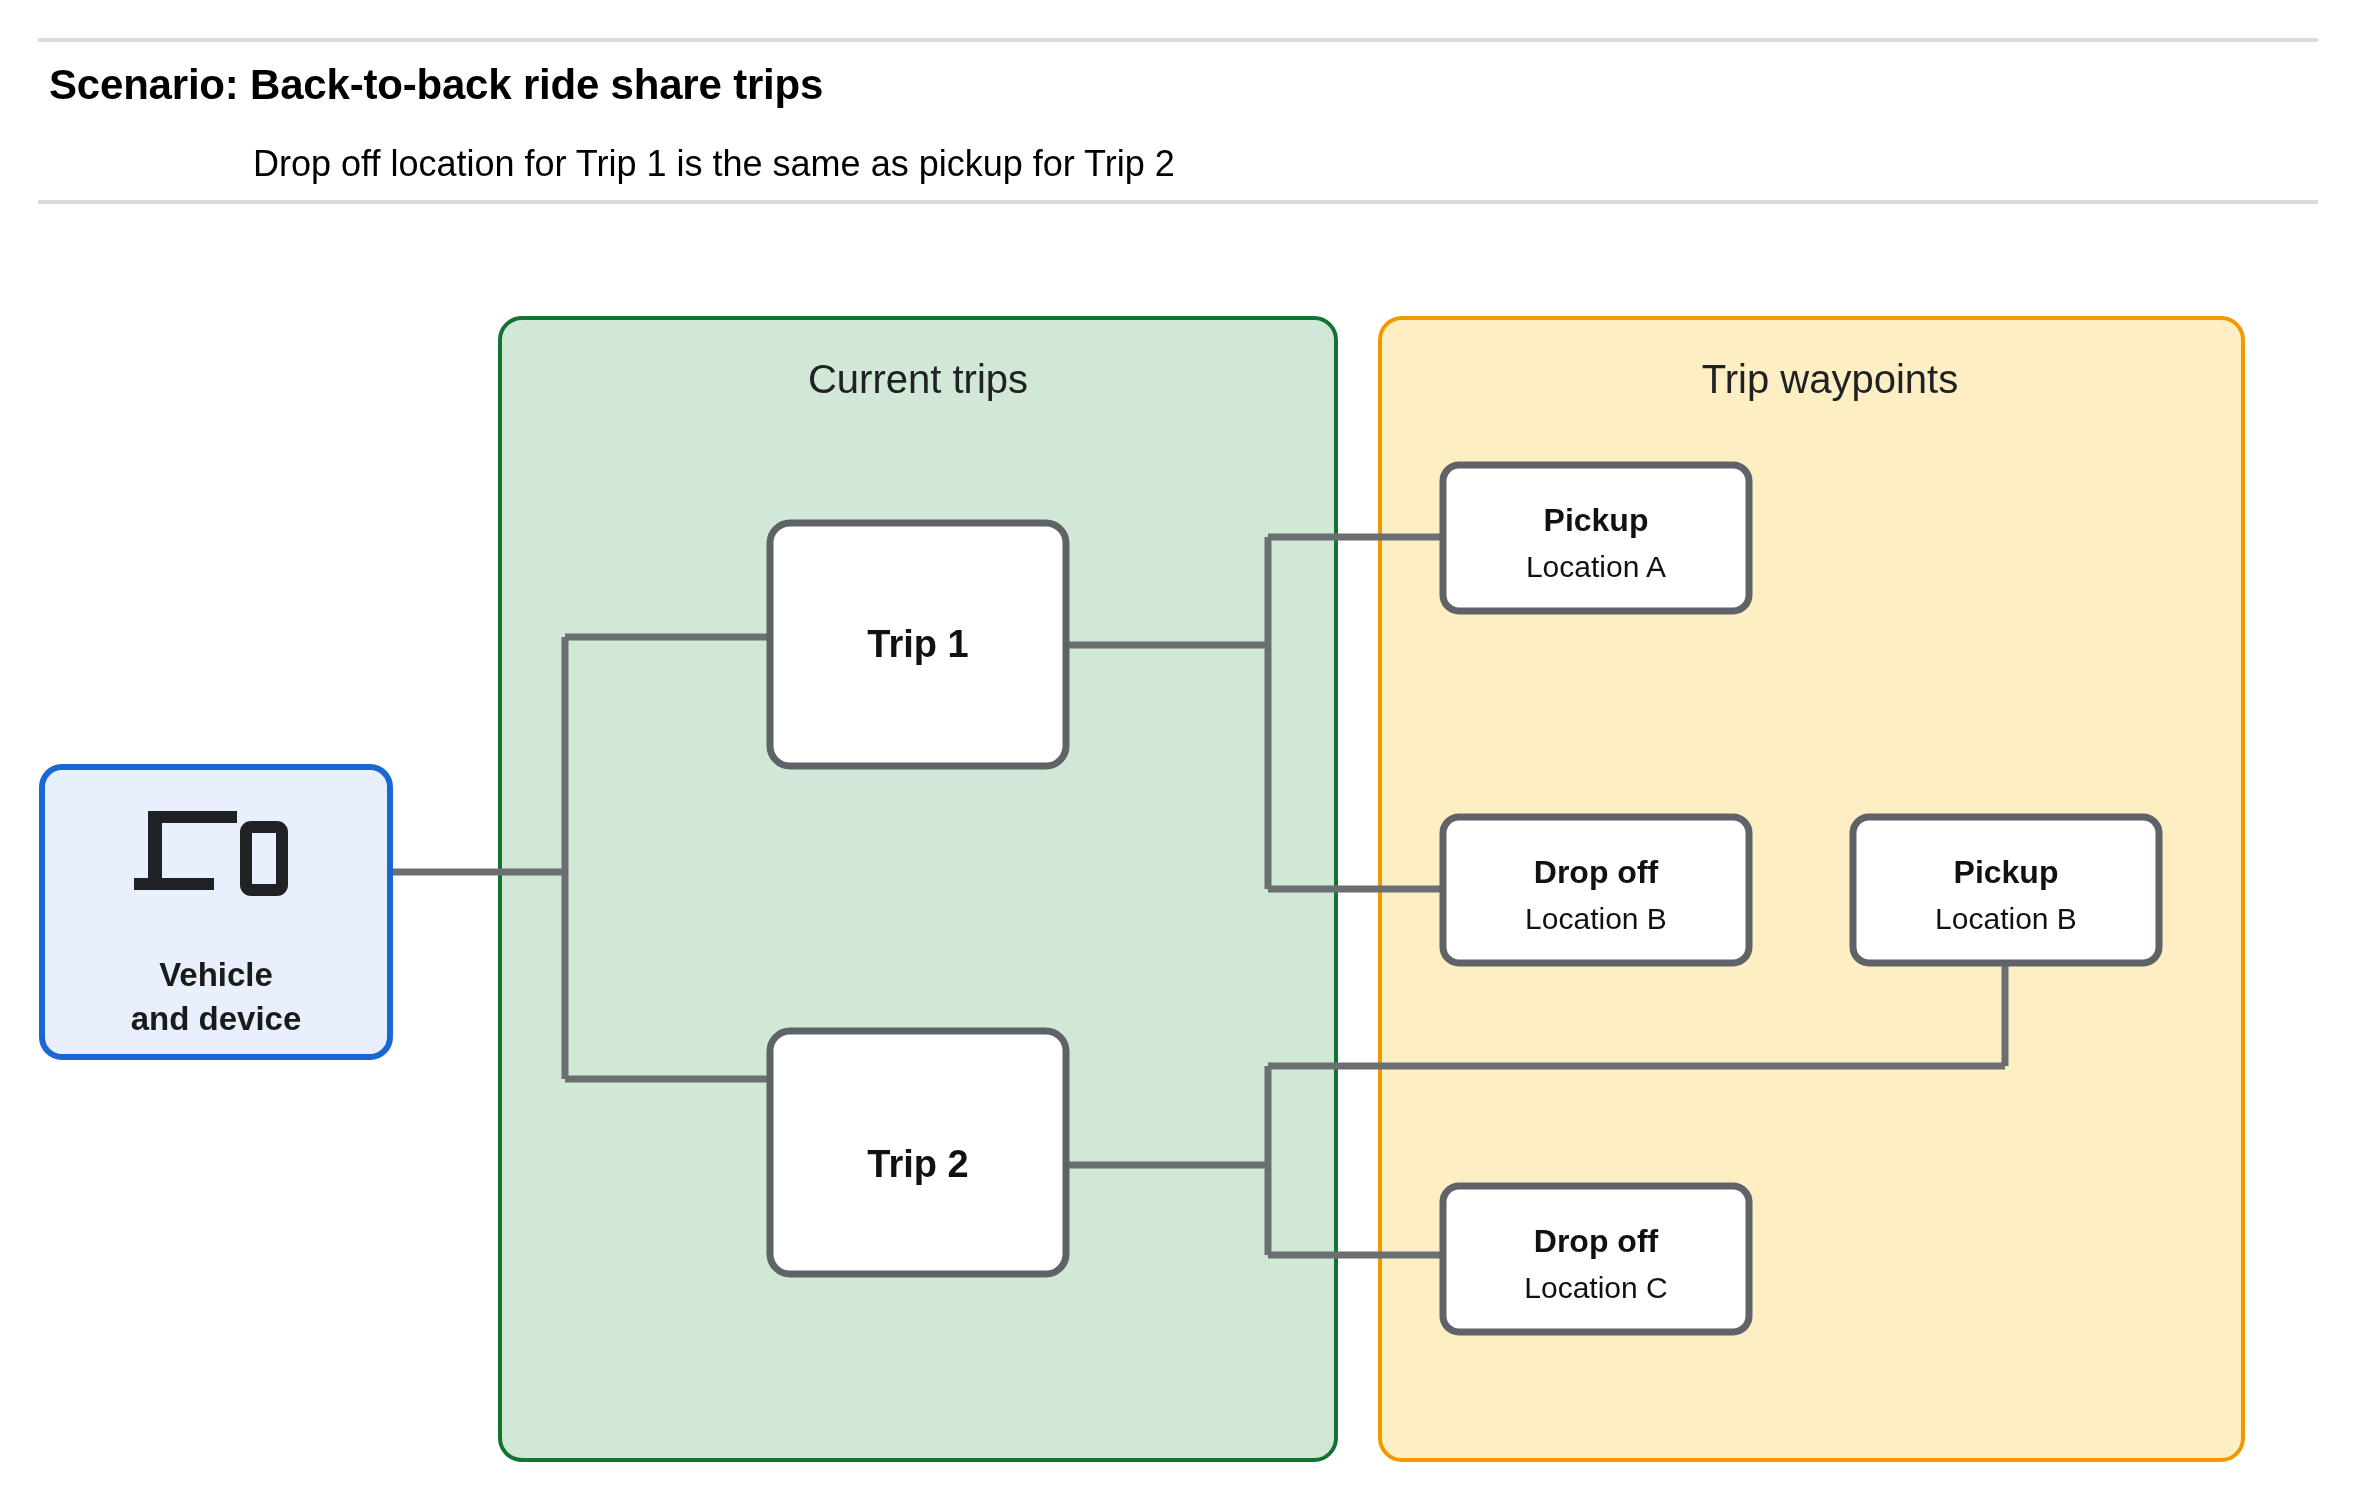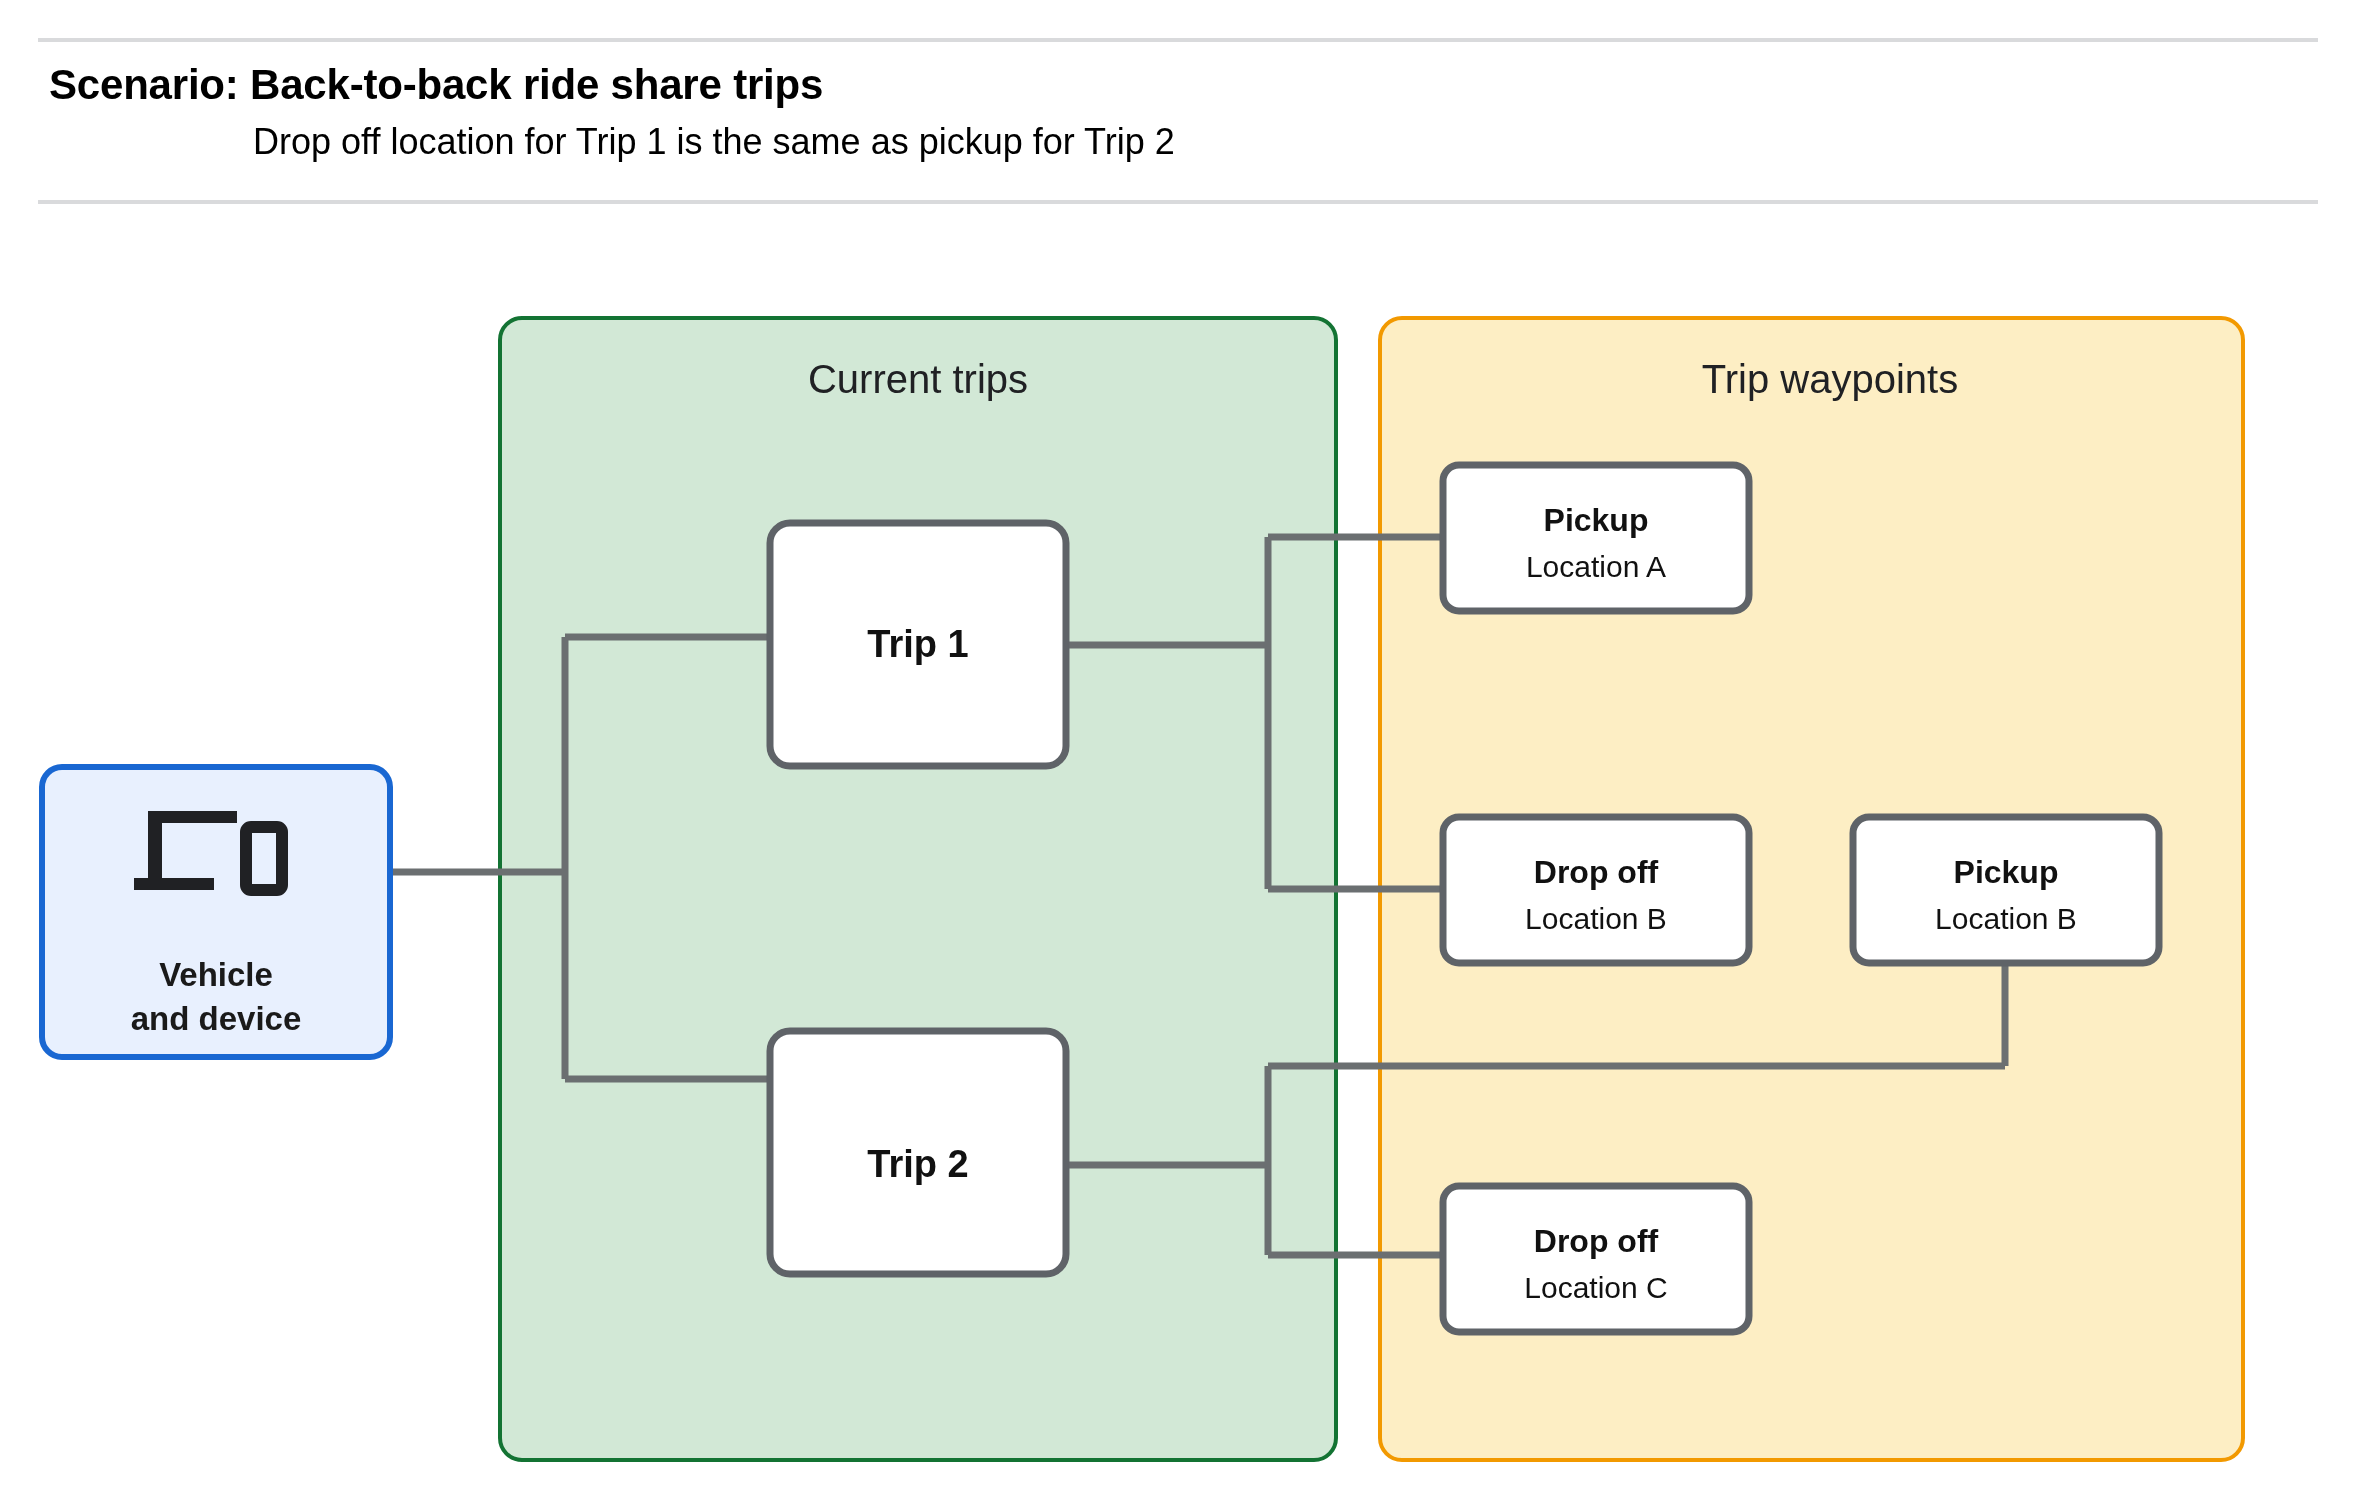--- a/index.html
+++ b/index.html
@@ -39,21 +39,21 @@
     top: 62px;
     font-size: 42px;
     font-weight: 700;
     letter-spacing: -0.2px;
     line-height: 1.1;
     white-space: nowrap;
   }
   .scenario-sub {
     position: absolute;
     left: 253px;
-    top: 122px;
+    top: 144px;
     font-size: 36px;
     font-weight: 400;
     line-height: 1.1;
     white-space: nowrap;
   }
 
   
   svg#diagram {
     position: absolute;
     left: 0;

